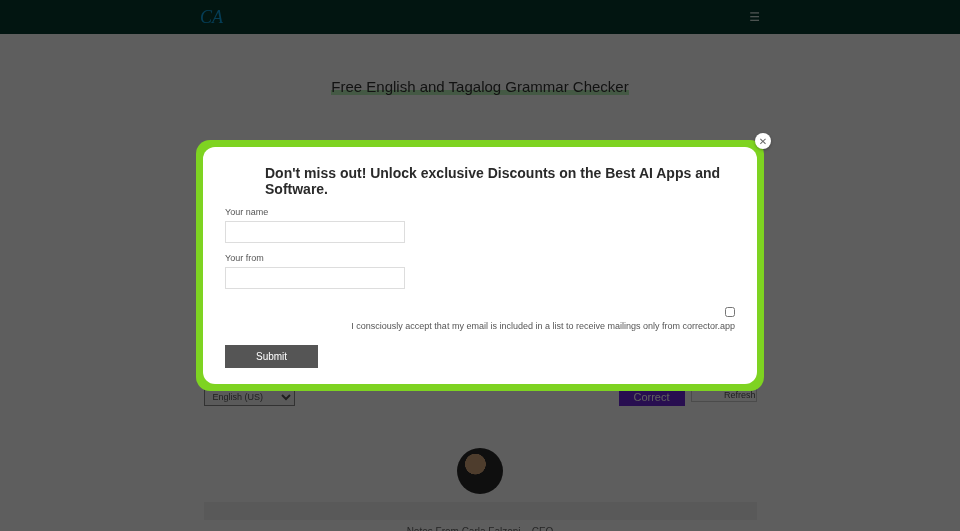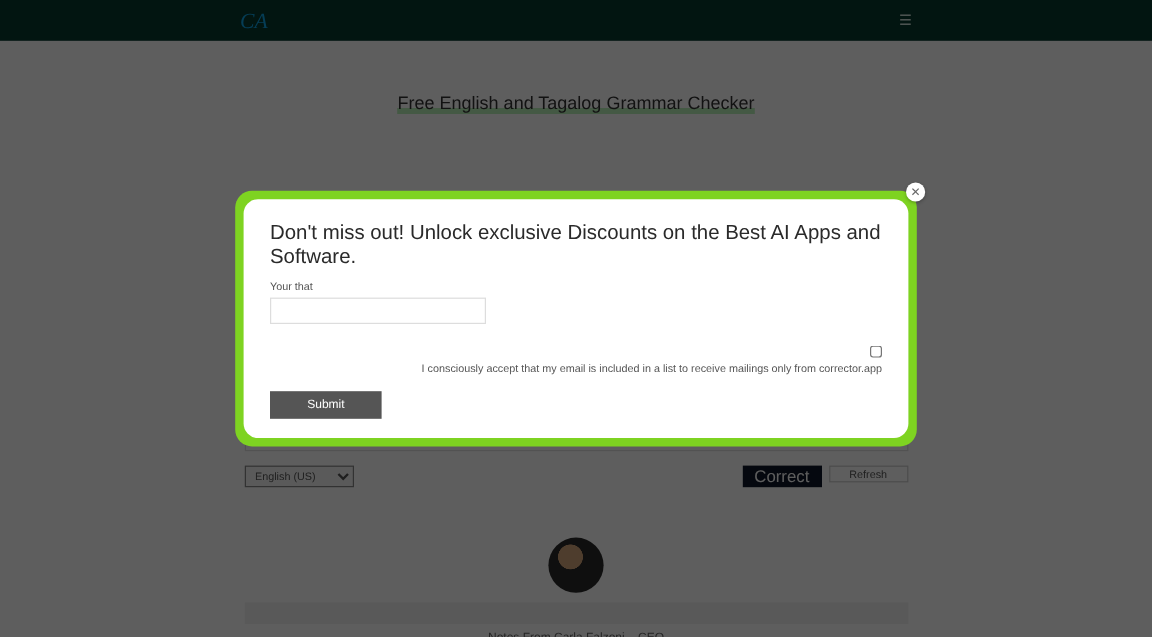--- a/index.html
+++ b/index.html
@@ -8,30 +8,30 @@
 .logo { color: #0ea5e9; font-size: 18px; font-family: serif; font-style: italic; }
 .hamburger { color: #cfe0db; cursor: pointer; font-size: 12px; }
 .page-title { text-align: center; font-size: 15px; color: #333; margin-top: 44px; text-decoration-color: #8be08b; text-decoration-thickness: 3px; text-underline-offset: -1px; }
 .page-title span { background: linear-gradient(transparent 70%, #b8f0b8 70%); }
 .intro { text-align: center; font-size: 9px; color: #666; margin: 76px auto 0; width: 540px; line-height: 1.4; }
 .editor-container { width: 553px; margin: 20px auto 0; }
 .editor { width: 100%; height: 160px; border: 1px solid #ddd; }
 .controls { display: flex; justify-content: space-between; margin-top: 12px; }
 .lang-select { width: 91px; height: 18px; font-size: 9px; border: 1px solid #888; background: #f5f5f5; color: #555; padding-left: 4px; }
 .buttons { display: flex; gap: 6px; }
-.btn-correct { background: #0f172a; color: #fff; border: none; width: 66px; height: 18px; font-size: 14px; cursor: pointer; }
-.btn-refresh { background: #fff; color: #555; border: 1px solid #ccc; width: 66px; height: 14px; font-size: 9px; cursor: pointer; }
+.btn-correct { background: #6d28d9; color: #fff; border: none; width: 66px; height: 18px; font-size: 11px; cursor: pointer; }
+.btn-refresh { background: #fff; color: #555; border: 1px solid #ccc; width: 66px; height: 14px; font-size: 9px; cursor: pointer; text-align: right; }
 .ceo-section { margin-top: 42px; text-align: center; }
 .avatar { width: 46px; height: 46px; border-radius: 50%; background: radial-gradient(circle at 40% 35%, #d4a57a 25%, #2a2a2a 26%); margin: 0 auto; }
 .ceo-bar { width: 553px; height: 18px; background: #f0f0f0; margin: 8px auto 0; }
 .ceo-title { font-size: 10px; color: #666; margin-top: 6px; }
 .overlay { position: absolute; inset: 0; background: rgba(0,0,0,0.63); display: flex; align-items: center; justify-content: center; }
 .modal-outer { background: #7ed321; border-radius: 14px; padding: 7px; width: 568px; position: relative; }
 .modal { background: #fff; border-radius: 12px; padding: 18px 22px 16px; }
-.modal h2 { font-size: 17px; color: #2a2a2a; font-weight: 400; }
+.modal h2 { font-size: 14px; color: #2a2a2a; font-weight: 700; margin-left: 40px; }
 .form-group { margin-top: 10px; }
 .form-label { font-size: 9px; color: #555; display: block; margin-bottom: 4px; }
 .form-input { width: 180px; height: 22px; border: 1px solid #ddd; padding: 0 4px; font-size: 10px; }
 .checkbox-row { margin-top: 18px; display: flex; align-items: flex-end; gap: 4px; padding-left: 8px; flex-direction: column; }
 .checkbox-row input { width: 10px; height: 10px; }
 .checkbox-row label { font-size: 9px; color: #555; }
 .btn-submit { margin-top: 14px; background: #555; color: #fff; border: none; padding: 6px 31px; font-size: 10px; cursor: pointer; }
 .close-btn { position: absolute; top: -7px; right: -7px; width: 16px; height: 16px; background: #fff; border-radius: 50%; border: none; display: flex; align-items: center; justify-content: center; font-size: 10px; color: #666; cursor: pointer; box-shadow: 0 1px 3px rgba(0,0,0,0.3); }
 </style>
 </head>
@@ -65,21 +65,25 @@
   <div class="ceo-title">Notes From Carla Falzoni – CEO</div>
 
 </div>
 
 <div class="overlay">
   <div class="modal-outer">
     <button class="close-btn">✕</button>
     <div class="modal">
       <h2>Don't miss out! Unlock exclusive Discounts on the Best AI Apps and Software.</h2>
       <div class="form-group">
-        <label class="form-label">Your that</label>
+        <label class="form-label">Your name</label>
+        <input class="form-input" type="text" style="">
+      </div>
+      <div class="form-group">
+        <label class="form-label">Your from</label>
         <input class="form-input" type="email" style="">
       </div>
       <div class="checkbox-row">
         <input type="checkbox" style="">
         <label>I consciously accept that my email is included in a list to receive mailings only from corrector.app</label>
       </div>
       <button class="btn-submit">Submit</button>
     </div>
   </div>
 </div>

